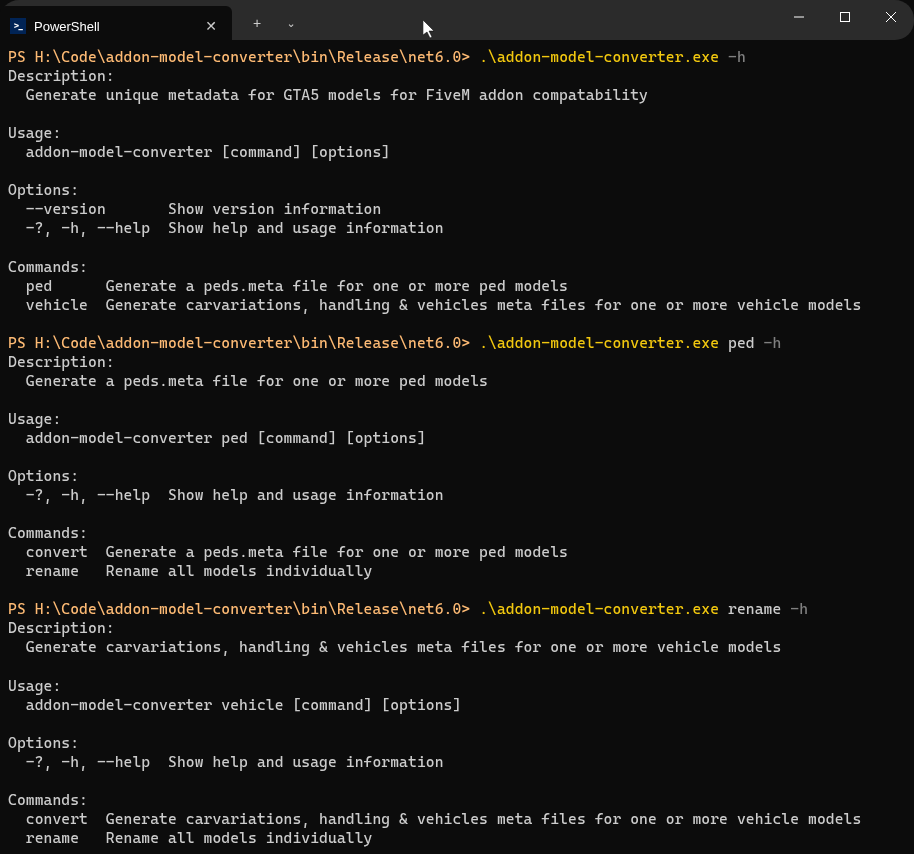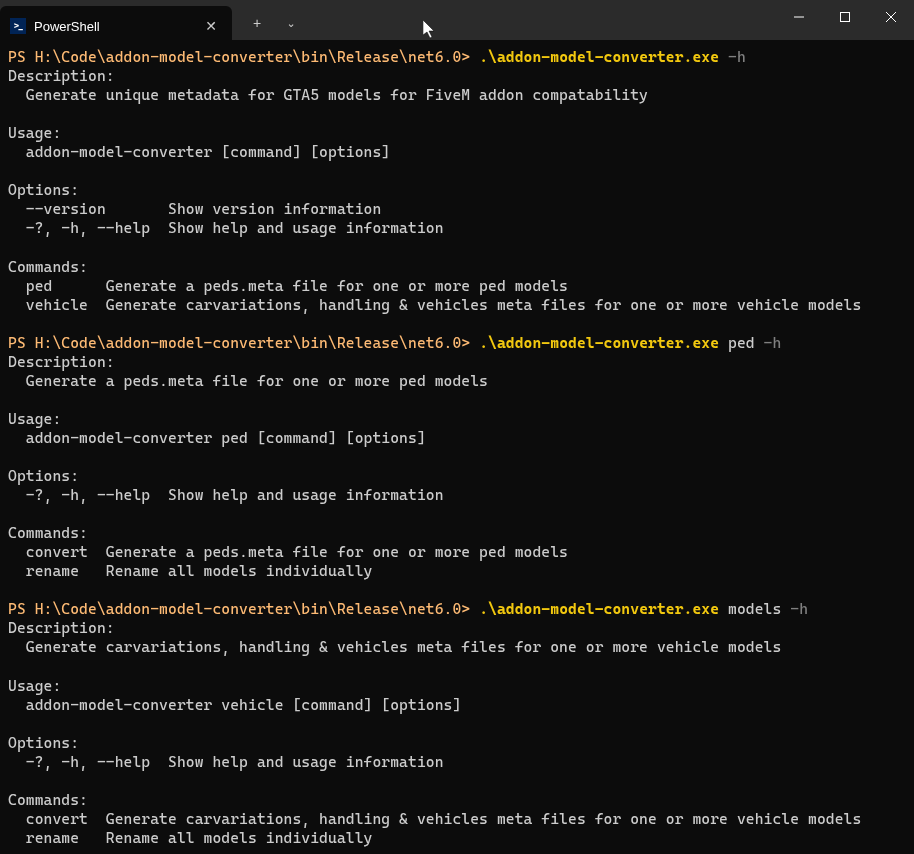--- a/index.html
+++ b/index.html
@@ -14,20 +14,21 @@
       font-family: 'Cascadia Mono', 'Consolas', monospace;
       font-size: 15px;
       overflow: hidden;
     }
     .titlebar {
       height: 40px;
       background: #2b2b2b;
       display: flex;
       align-items: stretch;
       position: relative;
+      border-radius: 19px;
     }
     .tab {
       background: #0c0c0c;
       height: 40px;
       padding: 0 12px 0 10px;
       display: flex;
       align-items: center;
       gap: 8px;
       border-top-left-radius: 6px;
       border-top-right-radius: 6px;
@@ -117,21 +118,21 @@
       line-height: 1.27;
       white-space: pre;
       font-size: 15px;
       letter-spacing: 0.1px;
     }
     .prompt {
       color: #fdba74;
     }
     .exe {
       color: #f2c80f;
-      font-weight: bold;
+      font-weight: normal;
     }
     .arg {
       color: #808080;
     }
   </style>
 </head>
 <body>
 
 <div class="titlebar">
   <div class="tab">
@@ -188,21 +189,21 @@
 Usage:
   addon-model-converter ped [command] [options]
 
 Options:
   -?, -h, --help  Show help and usage information
 
 Commands:
   convert  Generate a peds.meta file for one or more ped models
   rename   Rename all models individually
 </span>
-<span class="prompt">PS H:\Code\addon-model-converter\bin\Release\net6.0&gt;</span> <span class="exe">.\addon-model-converter.exe</span> <span>models</span> <span class="arg">-h</span>
+<span class="prompt">PS H:\Code\addon-model-converter\bin\Release\net6.0&gt;</span> <span class="exe">.\addon-model-converter.exe</span> <span>rename</span> <span class="arg">-h</span>
 <span>Description:
   Generate carvariations, handling &amp; vehicles meta files for one or more vehicle models
 
 Usage:
   addon-model-converter vehicle [command] [options]
 
 Options:
   -?, -h, --help  Show help and usage information
 
 Commands:

